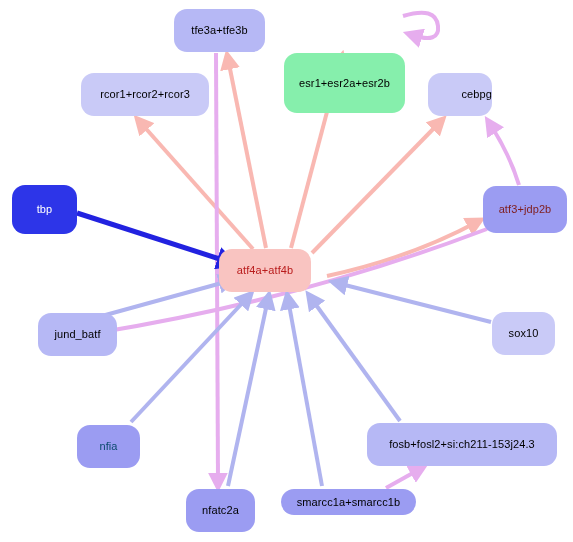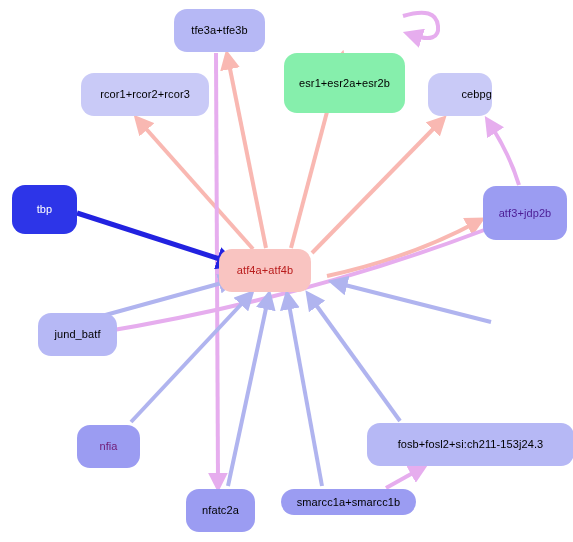--- a/index.html
+++ b/index.html
@@ -106,33 +106,36 @@
   </div>
   <div class="node" style="left: 45px; top: 73px; width: 128px; height: 43px; background: rgb(201, 202, 247); color: rgb(0, 0, 0); margin-left: 36px;">
     <span class="node-label">rcor1+rcor2+rcor3</span>
   </div>
   <div class="node" style="left: 428px; top: 73px; width: 64px; height: 43px; background: rgb(201, 202, 247); color: rgb(0, 0, 0); justify-content: flex-end;">
     <span class="node-label">cebpg</span>
   </div>
   <div class="node" style="left: 12px; top: 185px; width: 65px; height: 49px; background: rgb(45, 53, 232); color: rgb(255, 255, 255);">
     <span class="node-label">tbp</span>
   </div>
-  <div class="node" style="left: 483px; top: 186px; width: 84px; height: 54px; background: rgb(155, 156, 242); color: #4c1d95;">
+  <div class="node" style="left: 483px; top: 186px; width: 84px; height: 47px; background: rgb(155, 156, 242); color: #7f1d1d;">
     <span class="node-label">atf3+jdp2b</span>
   </div>
   <div class="node" style="left: 219px; top: 249px; width: 92px; height: 43px; background: rgb(249, 196, 193); color: #b91c1c;">
     <span class="node-label">atf4a+atf4b</span>
   </div>
   <div class="node" style="left: 10px; top: 313px; width: 79px; height: 43px; background: rgb(182, 184, 245); color: rgb(0, 0, 0); margin-left: 28px;">
     <span class="node-label">jund_batf</span>
   </div>
-  <div class="node" style="left: 77px; top: 425px; width: 63px; height: 43px; background: rgb(155, 156, 242); color: #701a75;">
+  <div class="node" style="left: 492px; top: 312px; width: 63px; height: 43px; background: rgb(201, 202, 247); color: rgb(0, 0, 0);">
+    <span class="node-label">sox10</span>
+  </div>
+  <div class="node" style="left: 77px; top: 425px; width: 63px; height: 43px; background: rgb(155, 156, 242); color: #0c4a6e;">
     <span class="node-label">nfia</span>
   </div>
-  <div class="node" style="left: 367px; top: 423px; width: 207px; height: 43px; background: rgb(182, 184, 245); color: rgb(0, 0, 0);">
+  <div class="node" style="left: 367px; top: 423px; width: 190px; height: 43px; background: rgb(182, 184, 245); color: rgb(0, 0, 0);">
     <span class="node-label">fosb+fosl2+si:ch211-153j24.3</span>
   </div>
   <div class="node" style="left: 186px; top: 489px; width: 69px; height: 43px; background: rgb(155, 156, 242); color: rgb(0, 0, 0);">
     <span class="node-label">nfatc2a</span>
   </div>
   <div class="node" style="left: 281px; top: 489px; width: 135px; height: 26px; background: rgb(155, 156, 242); color: rgb(0, 0, 0);">
     <span class="node-label">smarcc1a+smarcc1b</span>
   </div>
 
 </div>

